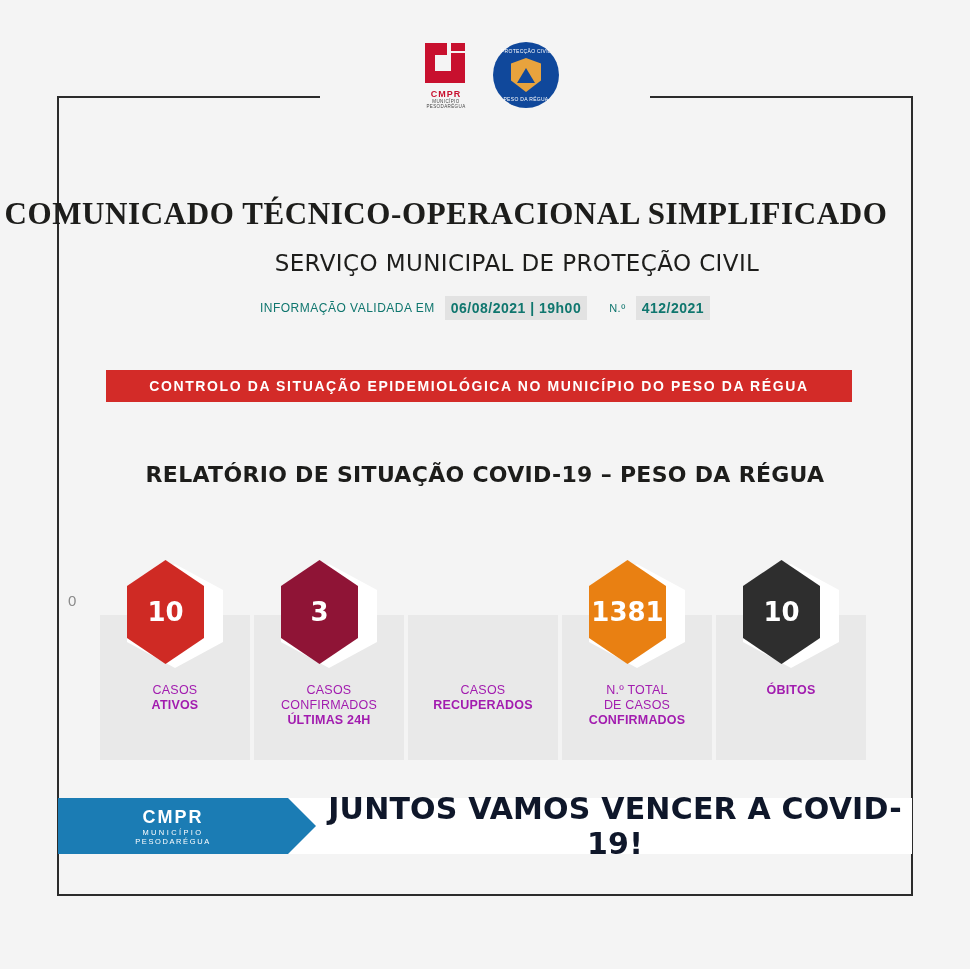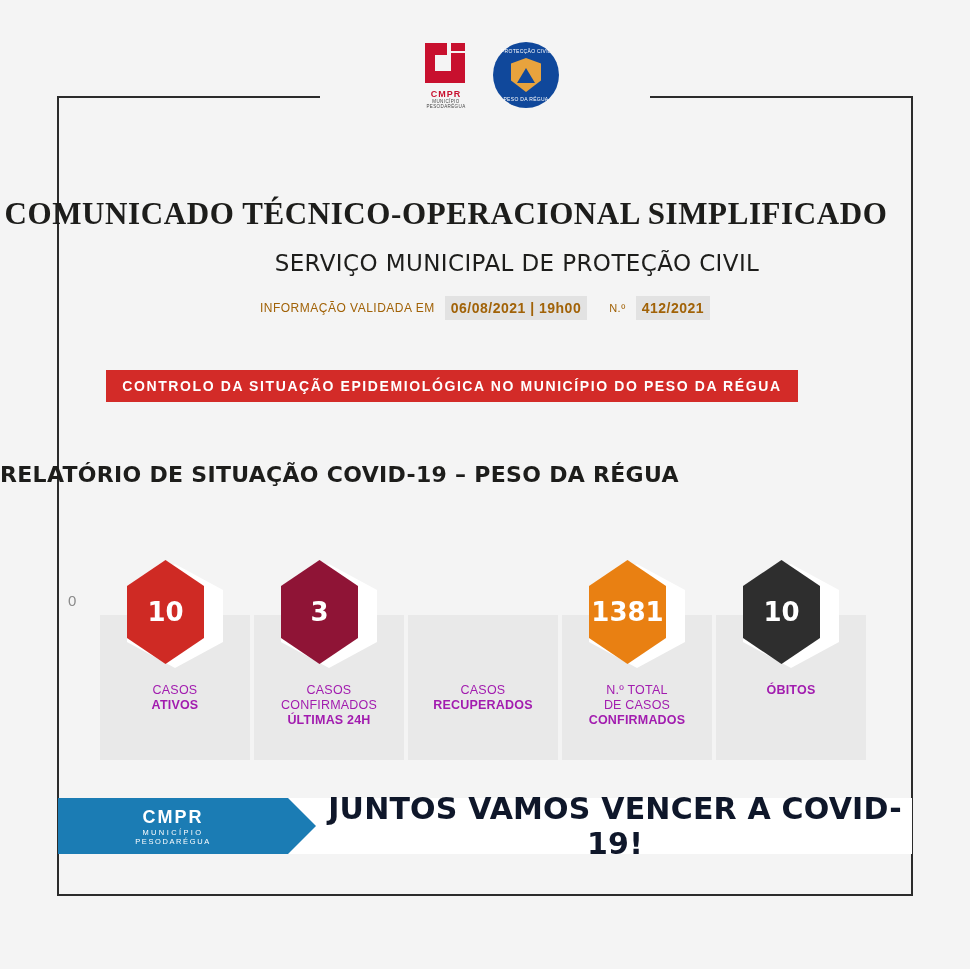--- a/index.html
+++ b/index.html
@@ -153,56 +153,57 @@
   .validation {
     position: absolute;
     top: 296px;
     left: 0;
     width: 970px;
     display: flex;
     justify-content: center;
     align-items: center;
     gap: 10px;
     font-size: 12px;
-    color: #a16207;
+    color: #0f766e;
     letter-spacing: .5px;
   }
   .validation .lbl { font-weight: normal; }
   .validation .chip {
     background: #e2e2e2;
     padding: 4px 6px;
     font-weight: bold;
     font-size: 14px;
     text-align: right;
   }
   .validation .nlbl { margin-left: 12px; font-size: 11px; }
 
   
   .banner {
     position: absolute;
     top: 370px;
     left: 106px;
-    width: 692px;
+    width: 746px;
     height: 32px;
     background: #d32b28;
     color: #fff;
     display: flex;
     align-items: center;
     justify-content: center;
     font-size: 14px;
     font-weight: bold;
     letter-spacing: 1.6px;
   }
 
   
   .section-title {
     position: absolute;
     top: 462px;
     left: 0;
     width: 970px;
+    text-align: center;
     font-size: 22px;
     font-weight: bold;
     letter-spacing: .3px;
     color: #1d1d1b;
     font-family: "DejaVu Sans", sans-serif;
   }
 
   
   .stats {
     position: absolute;

